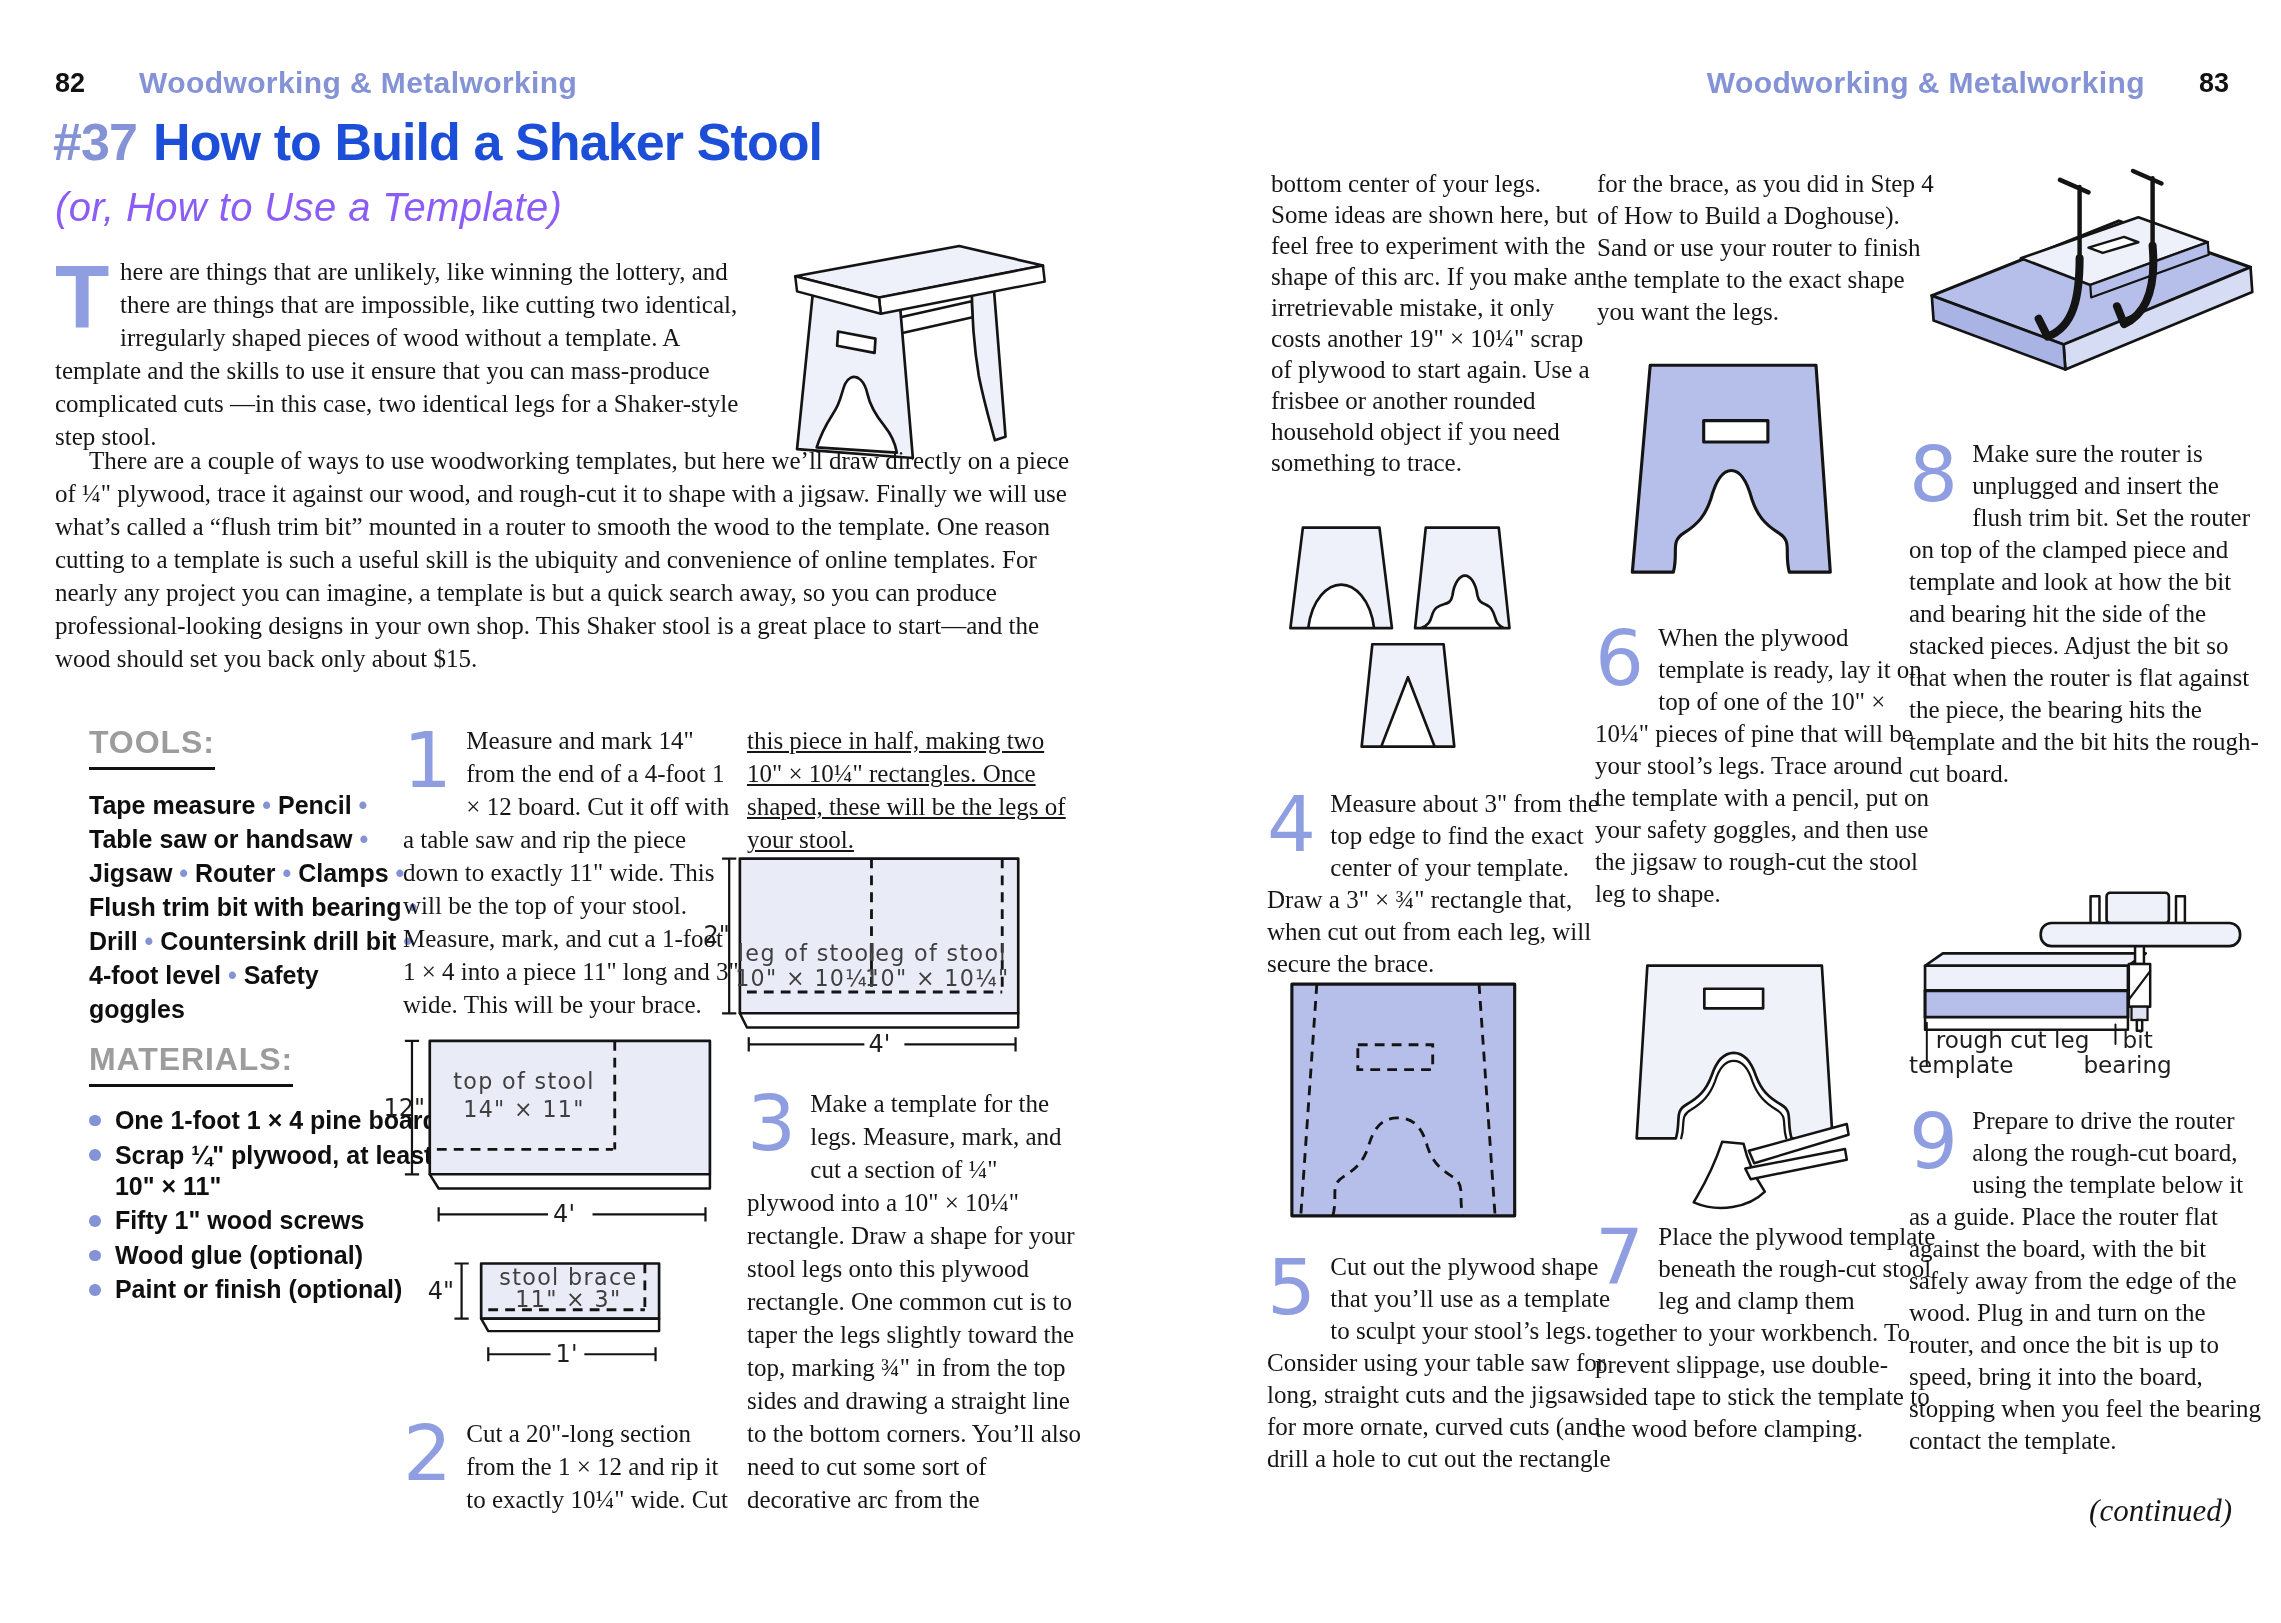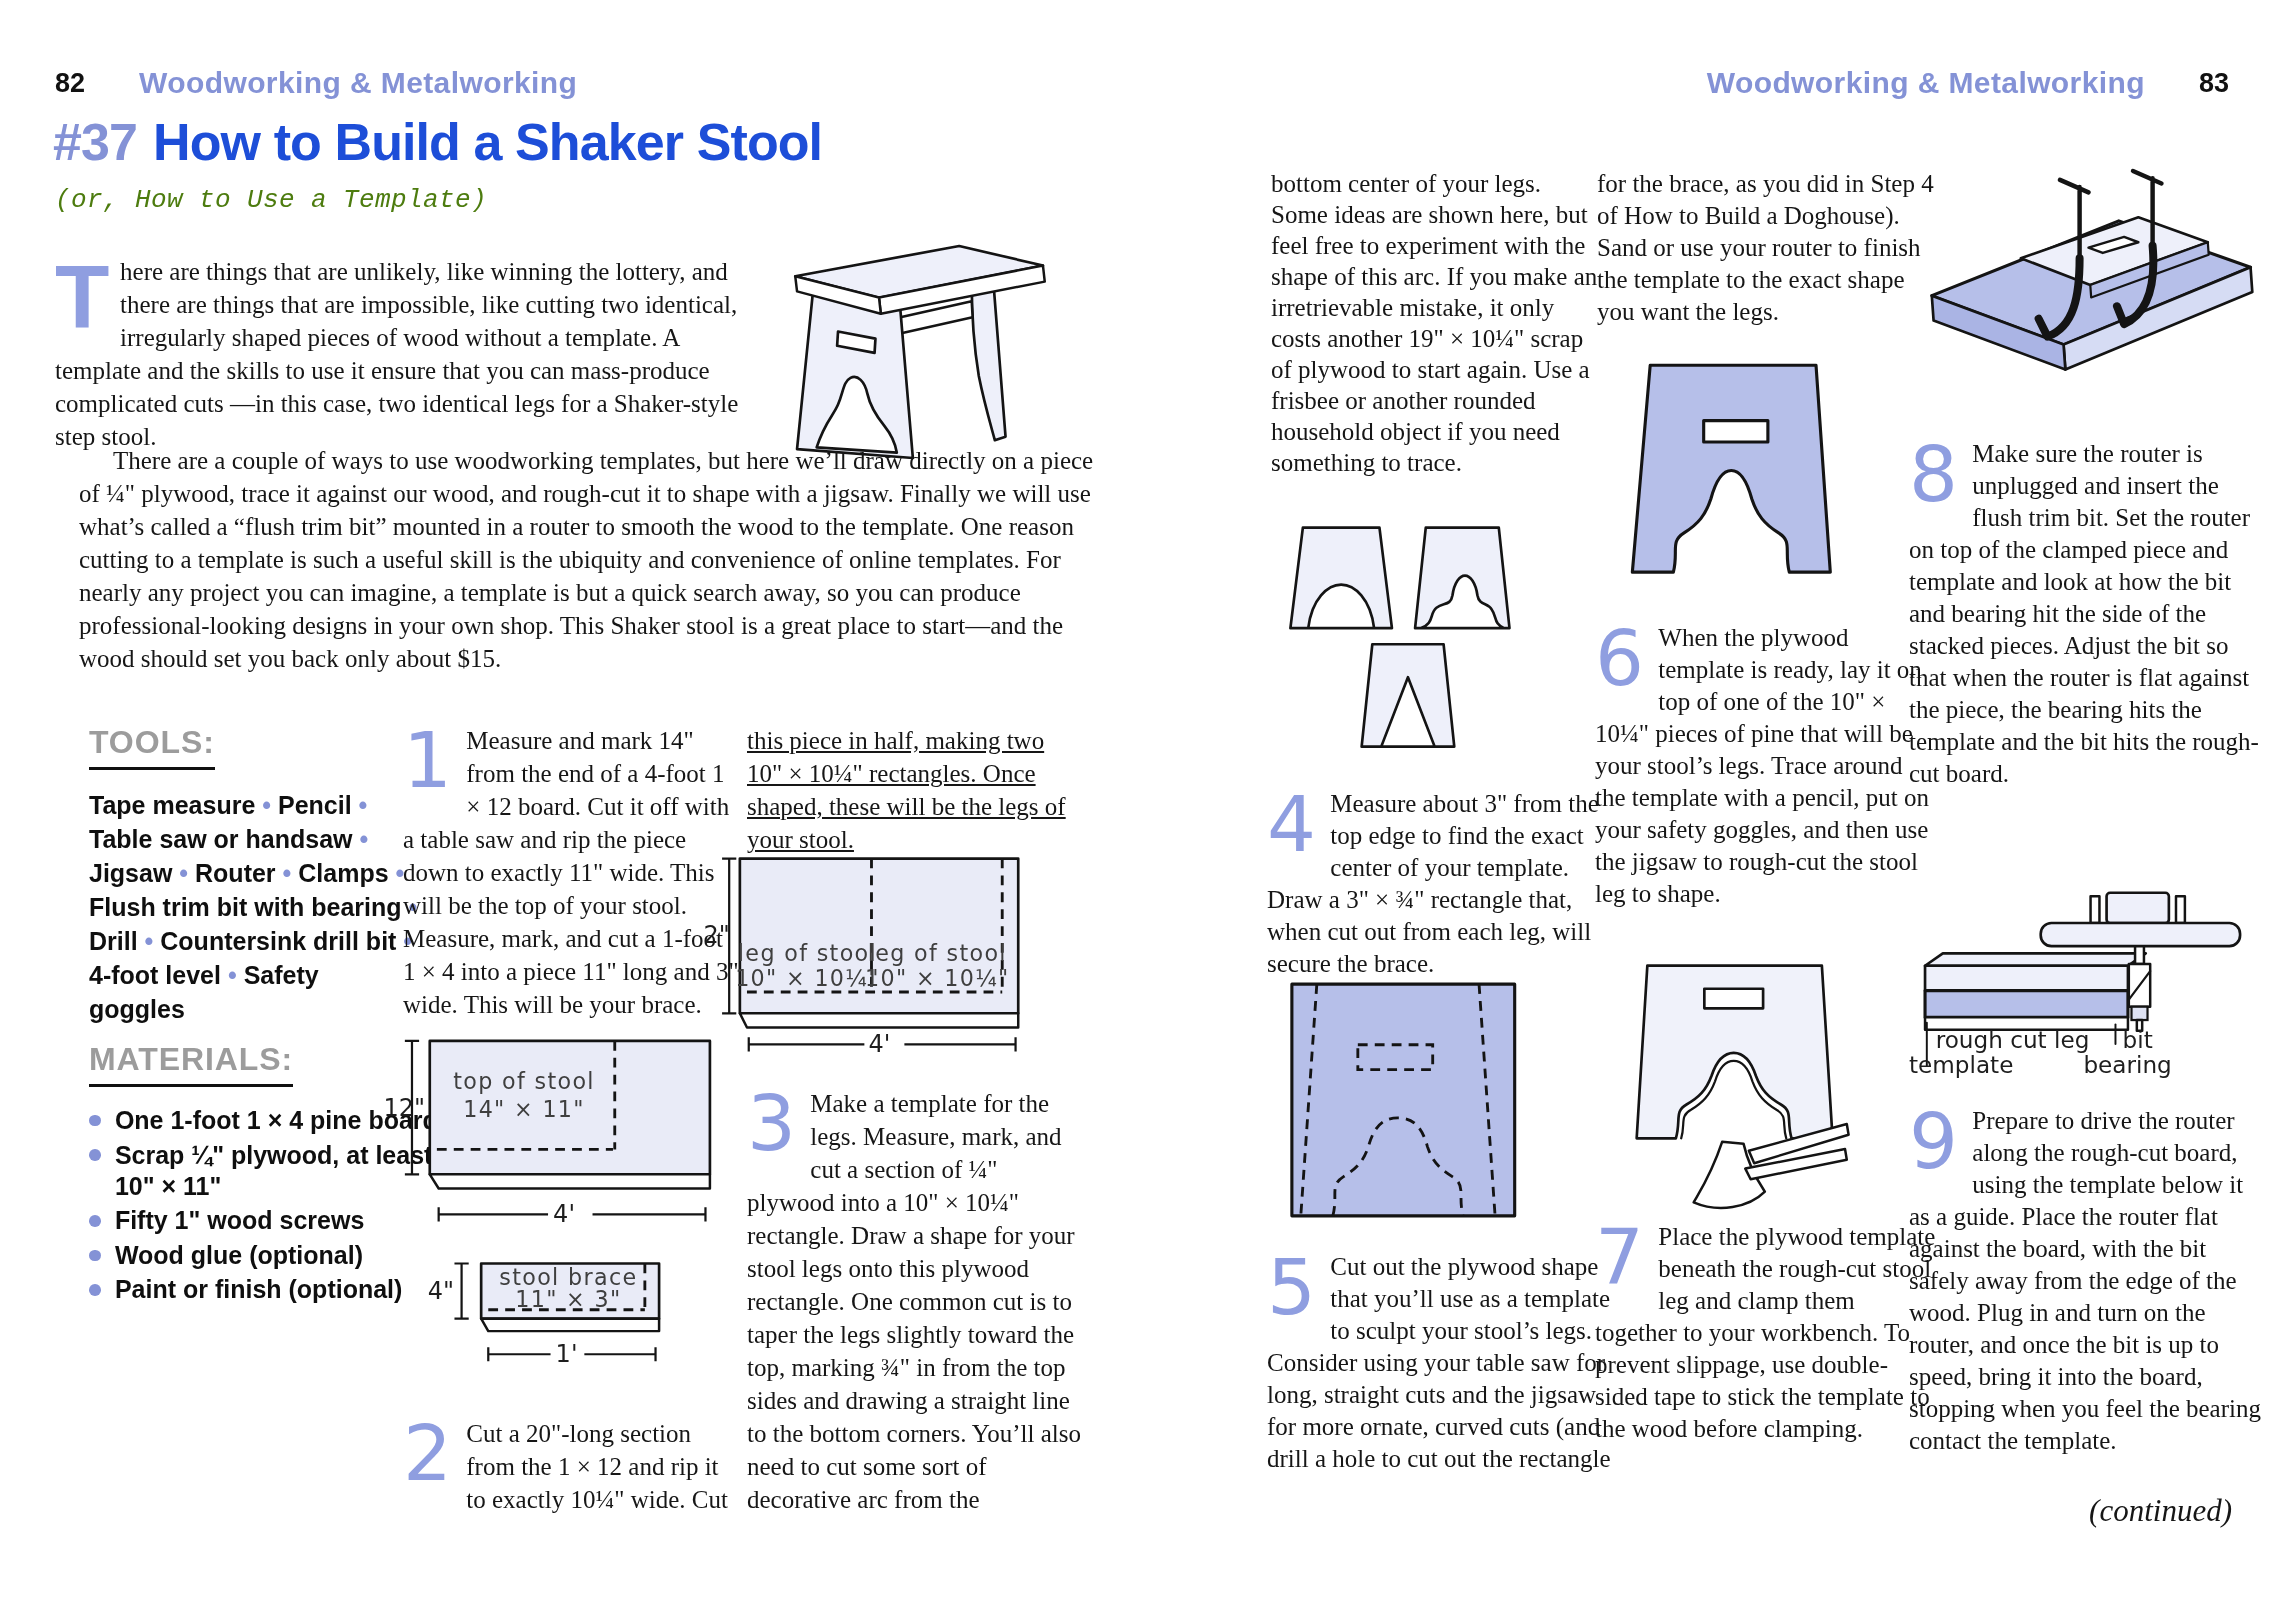--- a/index.html
+++ b/index.html
@@ -10,27 +10,27 @@
 
   
   .page-head{display:flex;align-items:center;gap:54px;}
   .page-num{font:bold 27px "Liberation Sans",sans-serif;color:#111;}
   .sec-head{font:bold 30px "Liberation Sans",sans-serif;color:var(--accent);letter-spacing:0.4px;}
 
   
   .title-row{white-space:nowrap;}
   .title-num{font:bold 52px "Liberation Sans",sans-serif;color:var(--accent);letter-spacing:-0.9px;margin-right:16px;}
   .title-main{font:bold 52px "Liberation Sans",sans-serif;color:#1d4ed8;letter-spacing:-0.9px;}
-  .subtitle{font-family:Liberation Mono, monospace;font-style:italic;font-size:26px;color:#4d7c0f;letter-spacing:0.4px;}
+  .subtitle{font-family:Liberation Sans, sans-serif;font-style:italic;font-size:40px;color:#8b5cf6;letter-spacing:0.4px;}
 
   
   .body-text{font-size:25px;line-height:33px;}
   .lh35{line-height:31px;}
   .lh36{line-height:32px;}
-  .indent{text-indent:34px;margin-left:24px;}
+  .indent{text-indent:34px;}
   .dropcap{float:left;font:bold 89px/73px "Liberation Sans",sans-serif;color:var(--num);
            margin:5.3px 10.7px 0 0;}
 
   
   .list-head{font:bold 32px "Liberation Sans",sans-serif;color:#9c9c9c;letter-spacing:0.9px;
              border-bottom:3.6px solid #101010;padding-bottom:6.2px;display:inline-block;}
   .tools-text{font:bold 25px/34px "Liberation Sans",sans-serif;color:#0f0f0f;}
   .bullet-sep{color:var(--accent);}
   .mat-item{display:flex;margin-bottom:3.6px;}
   .mat-dot{flex:none;width:11.6px;height:11.6px;border-radius:50%;background:var(--accent);margin:9.8px 14.3px 0 0;}

